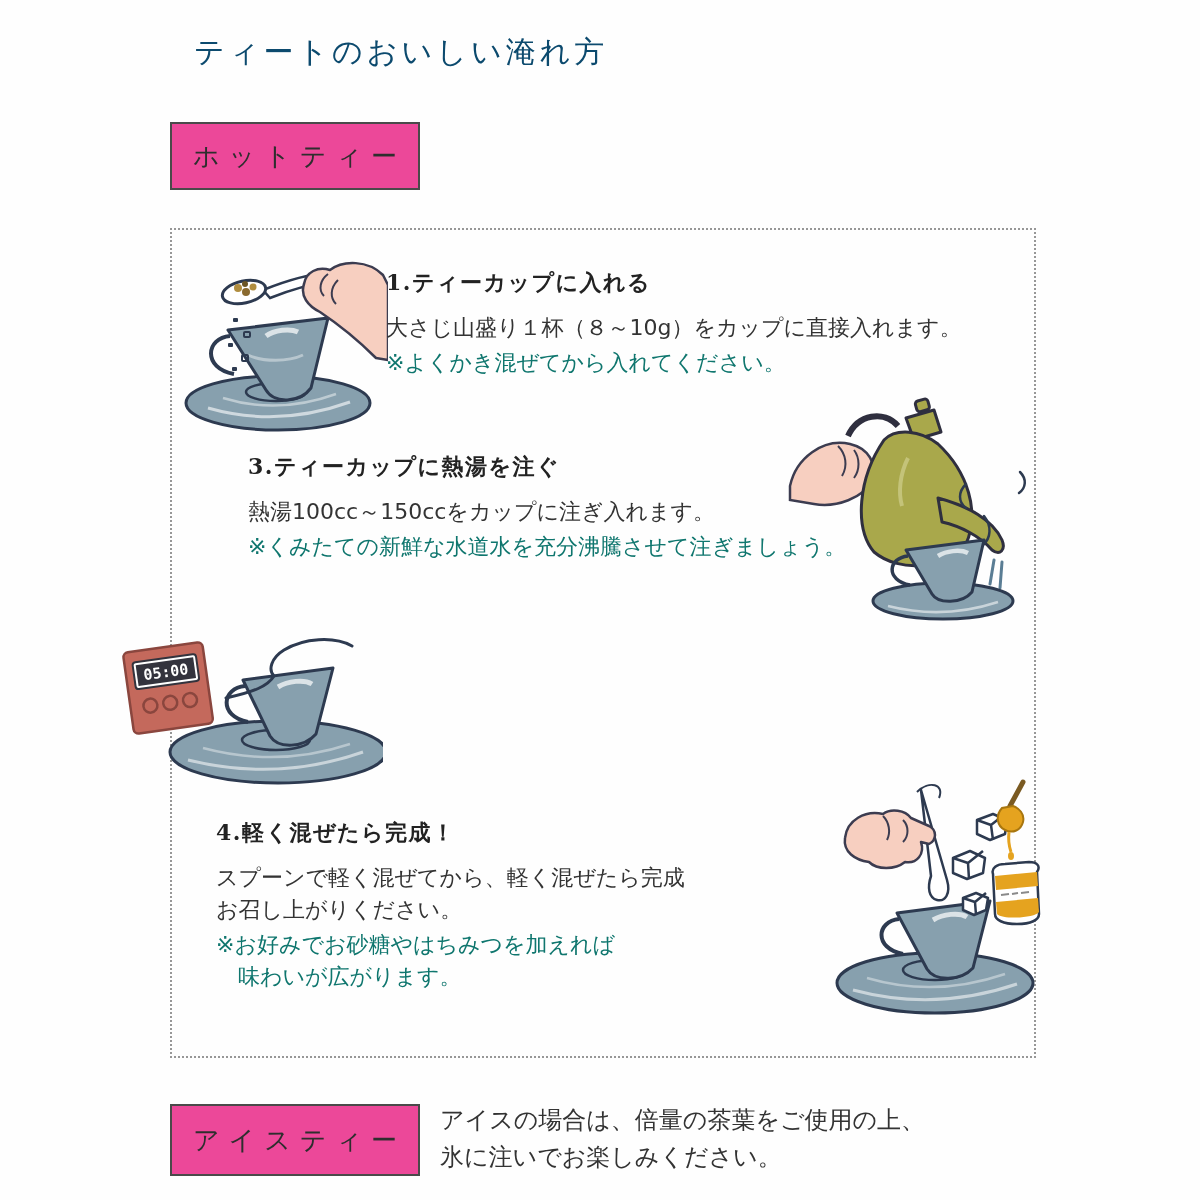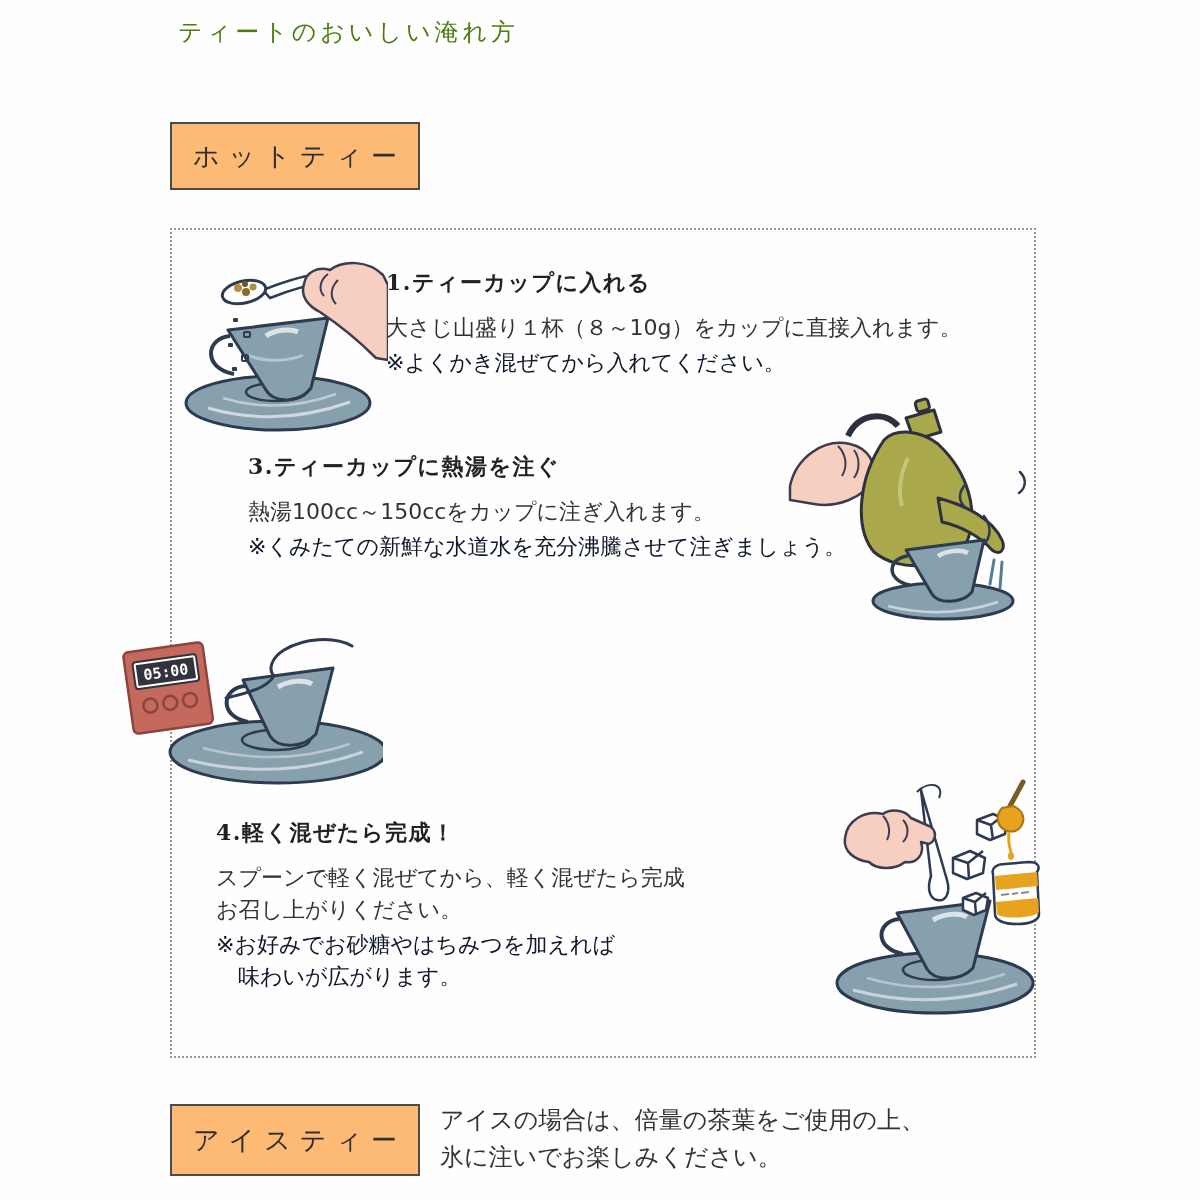--- a/index.html
+++ b/index.html
@@ -1,33 +1,33 @@
 <!DOCTYPE html>
 <html lang="ja"><head>
 <meta charset="utf-8">
 <style>
   html,body{margin:0;padding:0;background:#ffffff;}
   .canvas{position:relative;width:1200px;height:1200px;background:#fefefe;overflow:hidden;
           font-family:"DejaVu Sans","Liberation Sans",sans-serif;color:#333;}
   .abs{position:absolute;}
 
-  .page-title{font-family:"DejaVu Serif","Liberation Serif",serif;font-size:24px;font-weight:500;
-              letter-spacing:4px;color:#4d7c0f;margin:0;}
-
-  .label-box{width:250px;height:68px;border:2px solid #4a4a4a;background:#fdba74;
+  .page-title{font-family:"DejaVu Serif","Liberation Serif",serif;font-size:30px;font-weight:500;
+              letter-spacing:4px;color:#0c4a6e;margin:16px;}
+
+  .label-box{width:250px;height:68px;border:2px solid #4a4a4a;background:#ec4899;
              display:flex;align-items:center;justify-content:center;box-sizing:border-box;}
   .label-box span{font-family:"DejaVu Serif","Liberation Serif",serif;font-size:26px;color:#2e2e2e;
              letter-spacing:9px;text-indent:9px;white-space:nowrap;}
 
   .steps-frame{width:866px;height:830px;border:2px dotted #979797;box-sizing:border-box;background:transparent;}
 
   .step-heading{font-family:"DejaVu Serif","Liberation Serif",serif;font-size:22px;font-weight:600;
                 letter-spacing:1.5px;color:#222;margin:0;white-space:nowrap;}
   .step-body{font-size:22px;color:#333;margin:14px 0 0 0;line-height:1.45;white-space:pre-line;}
-  .step-note{font-size:22px;color:#0f172a;margin:3px 0 0 0;line-height:1.45;white-space:pre-line;}
+  .step-note{font-size:22px;color:#0f766e;margin:3px 0 0 0;line-height:1.45;white-space:pre-line;}
 
   .iced-text{font-size:24px;color:#333;margin:4px;line-height:1.55;white-space:pre-line;}
 </style>
 </head>
 <body>
 
 <div class="canvas">
 
   <h1 class="abs page-title" style="left:178px;top:16px;">ティートのおいしい淹れ方</h1>
 

